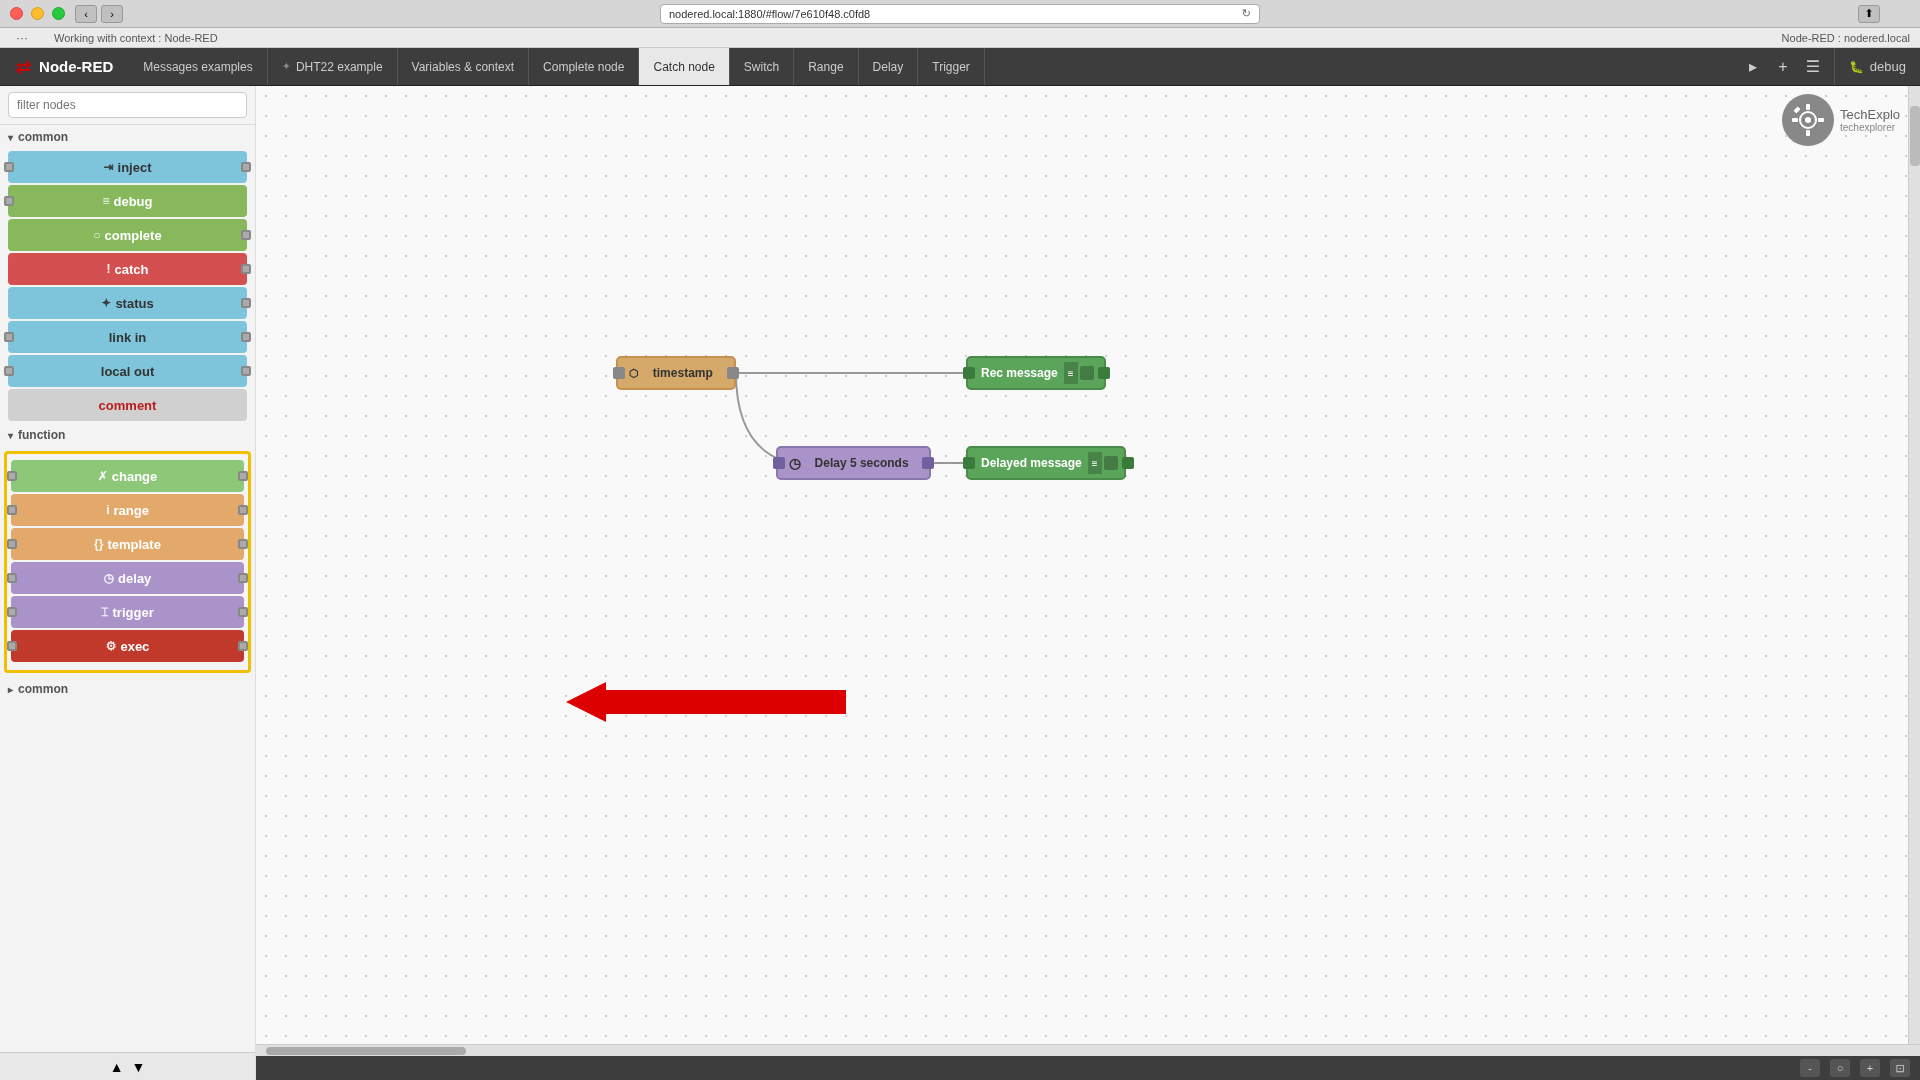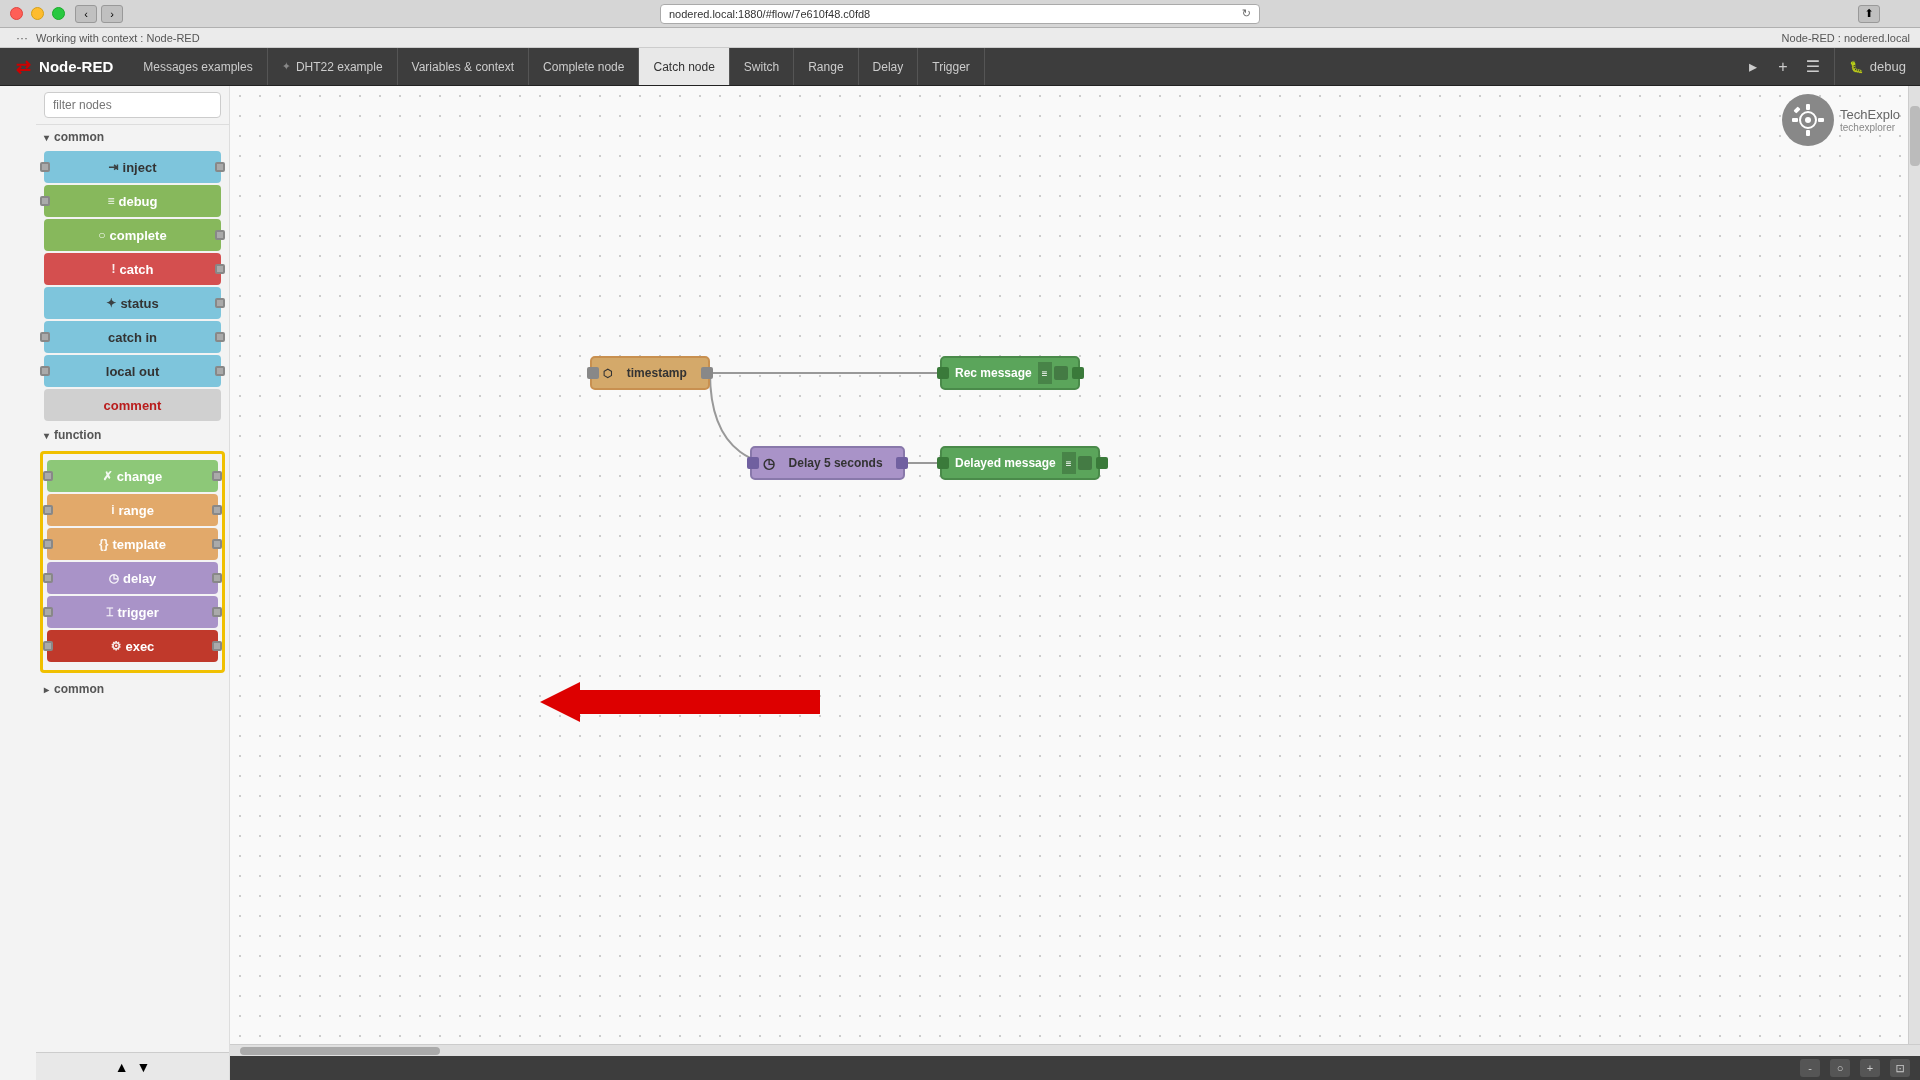--- a/index.html
+++ b/index.html
@@ -141,27 +141,26 @@
 
     
     .main-area {
       flex: 1;
       display: flex;
       overflow: hidden;
     }
 
     
     .sidebar {
-      width: 230px;
+      width: 256px;
       background: #f3f3f3;
       border-right: 1px solid #ddd;
       display: flex;
       flex-direction: column;
       overflow: hidden;
-      padding-left: 36px;
     }
     .sidebar-search {
       padding: 6px 8px;
       border-bottom: 1px solid #ddd;
     }
     .sidebar-search input {
       width: 100%;
       height: 26px;
       padding: 0 8px;
       border: 1px solid #ccc;
@@ -385,21 +384,21 @@
       <span>nodered.local:1880/#flow/7e610f48.c0fd8</span>
       <span class="refresh-icon">↻</span>
     </div>
     <div class="window-controls-right">
       <div class="win-ctrl-btn">⬆</div>
     </div>
   </div>
 
   <div class="browser-toolbar">
     <div class="more-btn">···</div>
-    <span style="margin-left:2px;">Working with context : Node-RED</span>
+    <span style="margin-left:20px;">Working with context : Node-RED</span>
     <span style="margin-left:auto;">Node-RED : nodered.local</span>
   </div>
 
   <div class="app-container">
 
     <div class="app-header">
       <div class="app-logo">
         <span class="logo-icon">⇄</span>
         <span>Node-RED</span>
       </div>
@@ -486,21 +485,21 @@
           </div>
 
           <div class="node-item" style="background:#7ec5dc; color:#333;">
             <span class="node-icon">✦</span>
             <span>status</span>
             <div class="port-right"></div>
           </div>
 
           <div class="node-item" style="background:#7ec5dc; color:#333;">
             <div class="port-left"></div>
-            <span>catch in</span>
+            <span>link in</span>
             <div class="port-right"></div>
           </div>
 
           <div class="node-item" style="background:#7ec5dc; color:#333;">
             <div class="port-left"></div>
             <span>local out</span>
             <div class="port-right"></div>
           </div>
 
           <div class="node-item" style="background:#d0d0d0; color:#b91c1c;">

